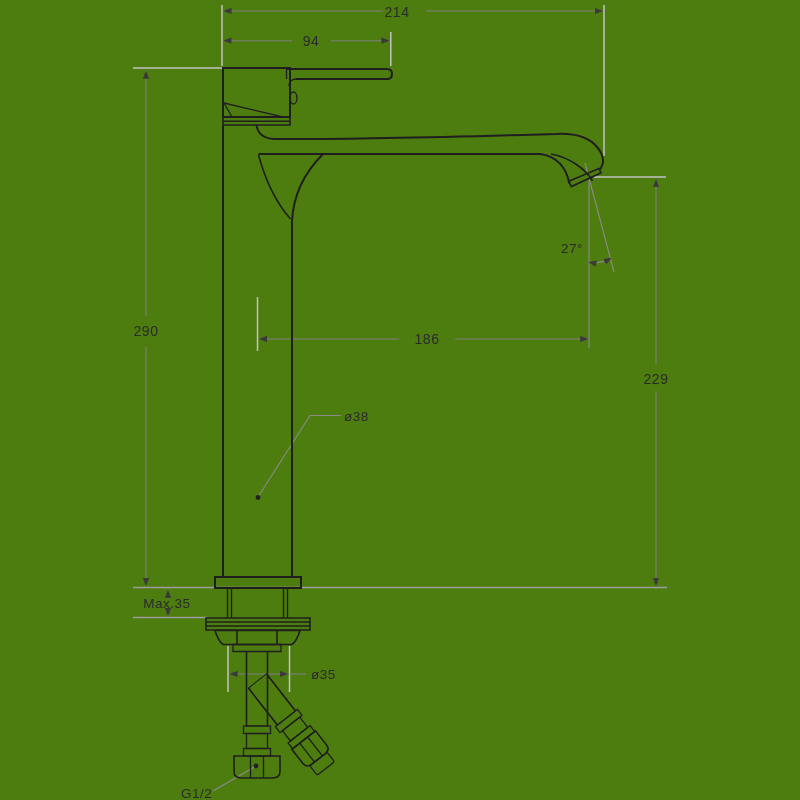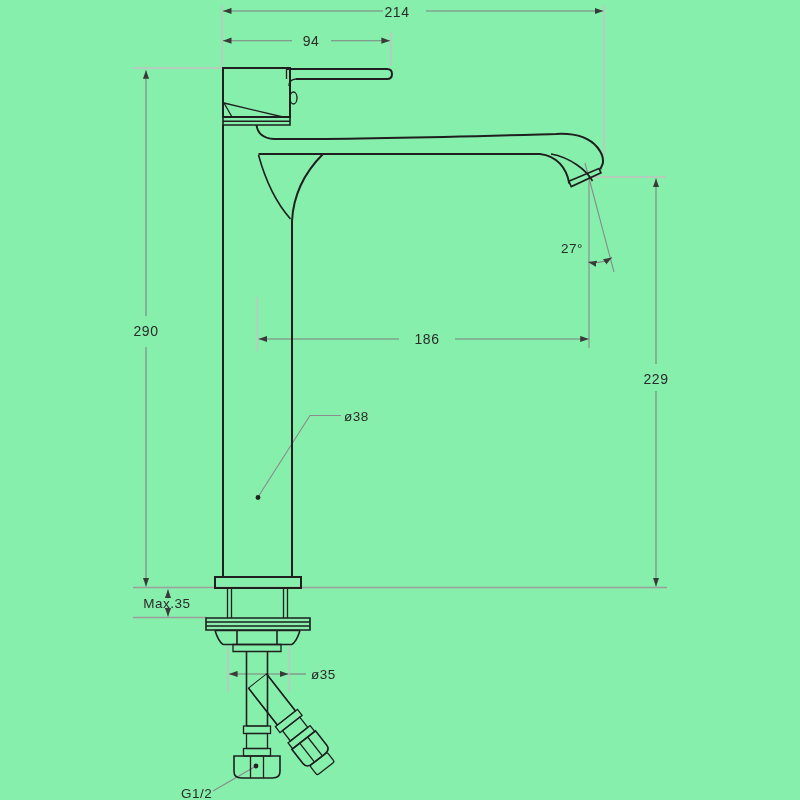--- a/index.html
+++ b/index.html
@@ -1,16 +1,16 @@
 <!DOCTYPE html>
 <html><head>
 <meta charset="utf-8">
 <style>
   html,body{margin:0;padding:0;background:#ffffff;}
-  .stage{width:800px;height:800px;position:relative;background:#86efac;
+  .stage{width:800px;height:800px;position:relative;background:#4d7c0f;
          font-family:"Liberation Sans", sans-serif;}
   svg{display:block;}
   .ext  path{stroke:#c3c3c3;stroke-width:1.5;fill:none;}
   .cnt  path{stroke:#9d9d9d;stroke-width:1.5;fill:none;}
   .dim  path{stroke:#7f7f7f;stroke-width:1.1;fill:none;}
   .ang  path{stroke:#8b8b8b;stroke-width:1.1;fill:none;}
   .ldr  path{stroke:#8b8b8b;stroke-width:1.1;fill:none;}
   .ldr  circle{fill:#222;stroke:none;}
   .part path,.part rect,.part ellipse{stroke:#1f1f1f;fill:none;}
   .w2{stroke-width:2;}

